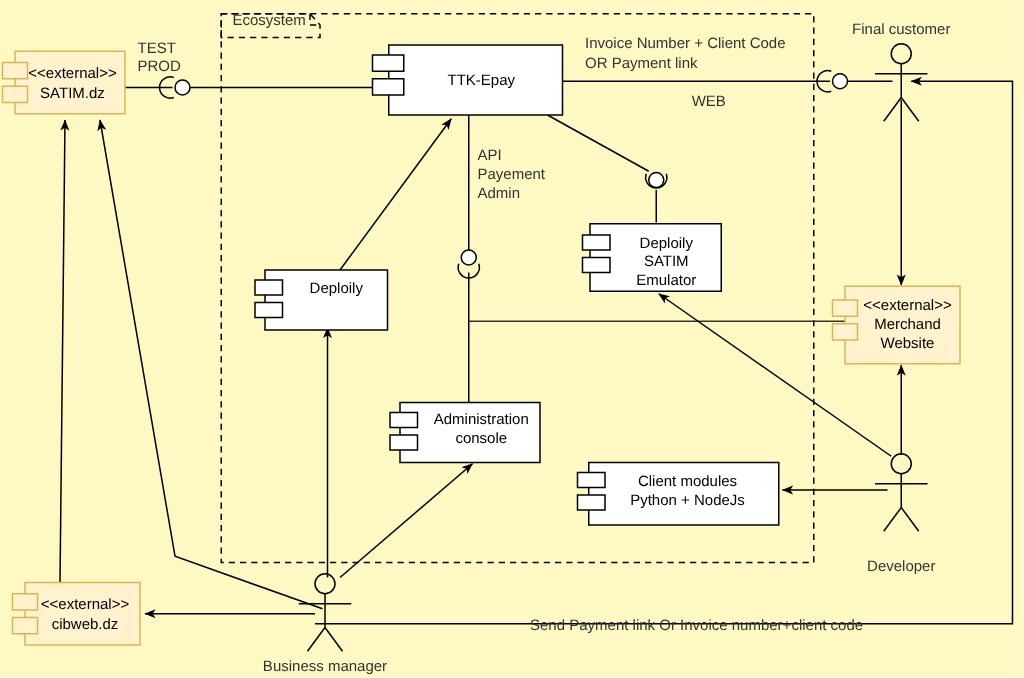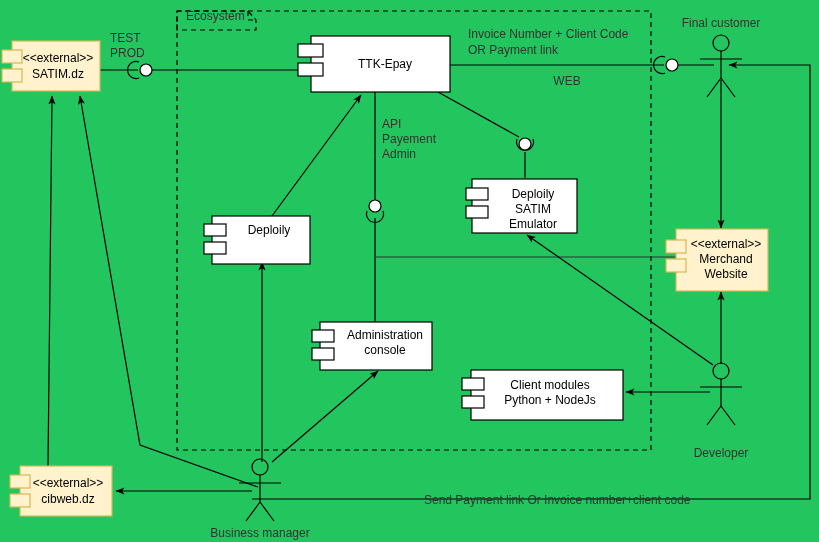--- a/index.html
+++ b/index.html
@@ -7,21 +7,21 @@
     padding: 0;
     background: #ffffff;
   }
   body {
     font-family: "Liberation Sans", sans-serif;
   }
   #canvas {
     position: relative;
     width: 819px;
     height: 542px;
-    background: #22c55e;
+    background: #fef9c3;
     overflow: hidden;
   }
   #diagram-svg {
     position: absolute;
     left: 0;
     top: 0;
     width: 819px;
     height: 542px;
   }
   .cmp-label {

